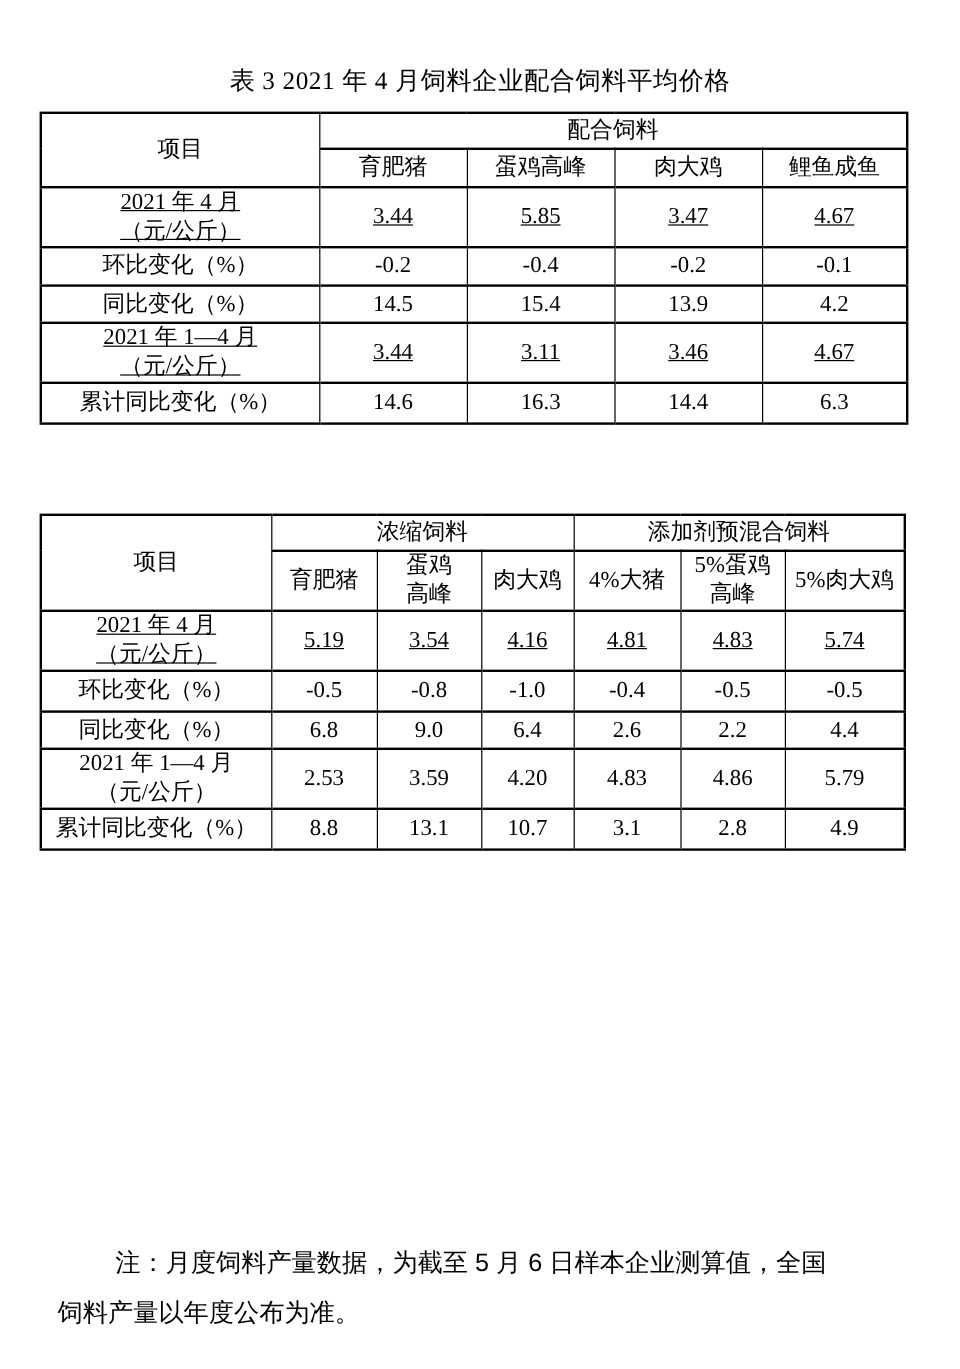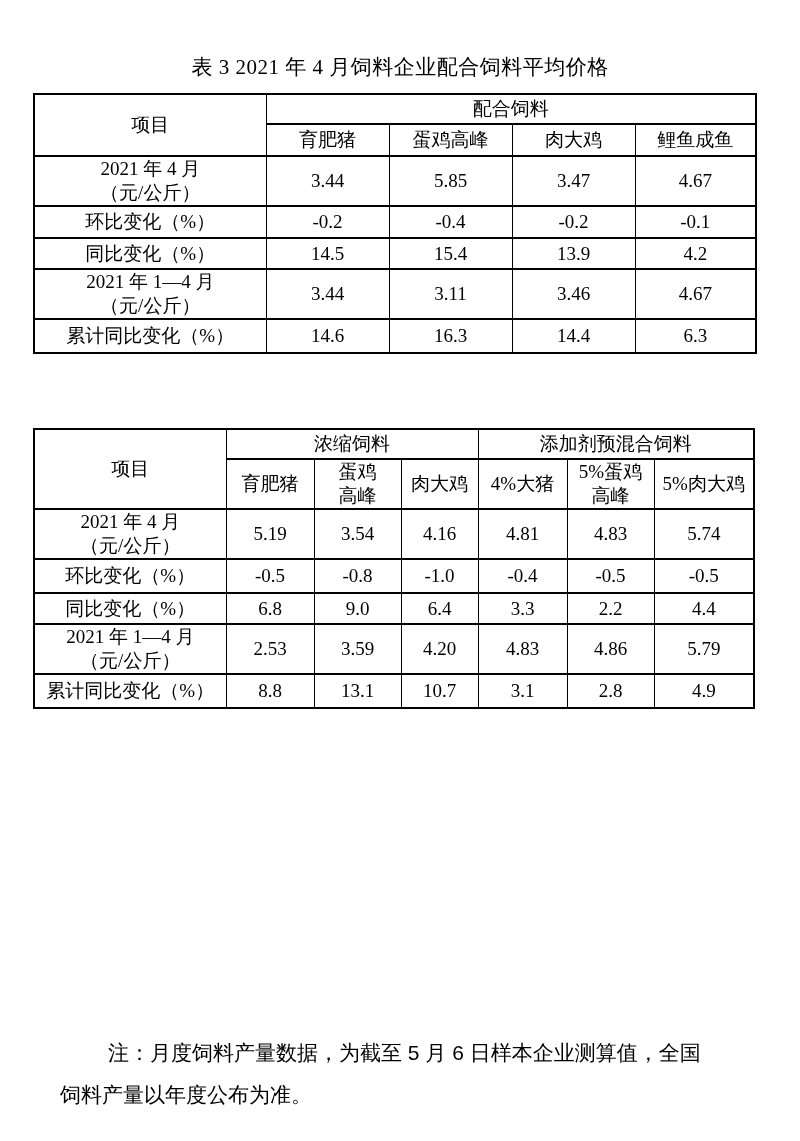--- a/index.html
+++ b/index.html
@@ -30,26 +30,26 @@
     border:1px solid #000;
     border-top-width:2px; border-bottom-width:2px;
     text-align:center; vertical-align:middle;
     padding:0 2px; line-height:24px;
     overflow:hidden;
   }
   table.datatable { border:2px solid #000; }
 
   tr.h30 { height:30px; } tr.h32 { height:32px; } tr.h31 { height:31px; }
   tr.h34 { height:34px; } tr.h46 { height:46px; } tr.h45 { height:45px; }
-  tr.h50 { height:50px; }
+  tr.h50 { height:50px;text-decoration:underline; }
 
   .cell-line { display:block; line-height:24px; }
 
   .note {
-    position:absolute; left:60px; top:1032px; width:700px;
+    position:absolute; left:48px; top:1032px; width:700px;
     font-family:"Liberation Sans","DejaVu Sans",sans-serif;
     font-size:21px; line-height:42px; color:#000;
   }
   .note-line1 { padding-left:48px; white-space:nowrap; }
   .note-line2 { white-space:nowrap; }
 </style>
 </head>
 <body>
 
 <div class="page">
@@ -169,21 +169,21 @@
         <td>-1.0</td>
         <td>-0.4</td>
         <td>-0.5</td>
         <td>-0.5</td>
       </tr>
       <tr class="h31">
         <td>同比变化（%）</td>
         <td>6.8</td>
         <td>9.0</td>
         <td>6.4</td>
-        <td>3.3</td>
+        <td>2.6</td>
         <td>2.2</td>
         <td>4.4</td>
       </tr>
       <tr class="h45">
         <td>
           <span class="cell-line">2021 年 1—4 月</span>
           <span class="cell-line">（元/公斤）</span>
         </td>
         <td>2.53</td>
         <td>3.59</td>

